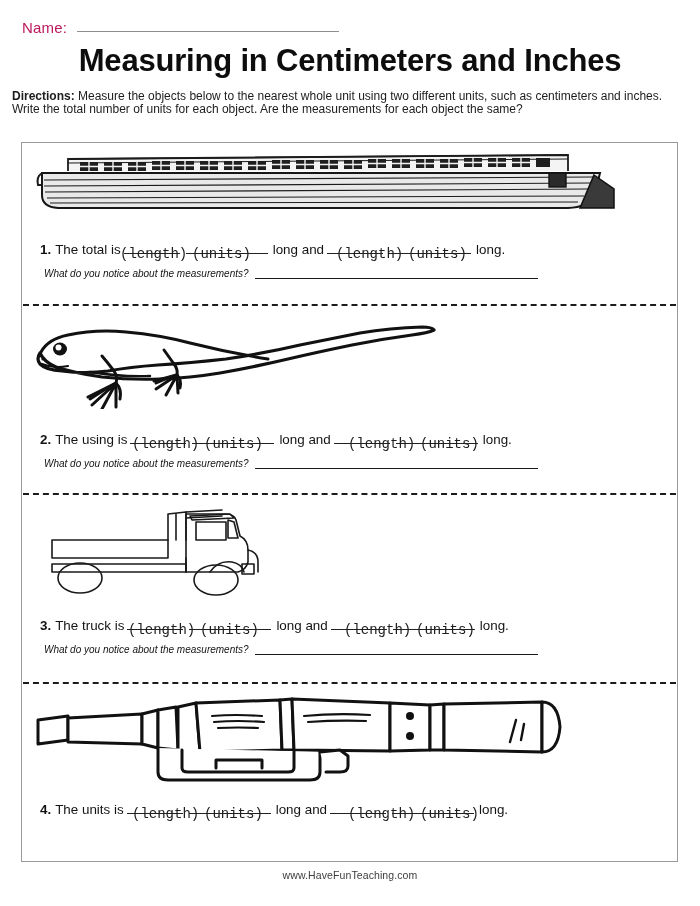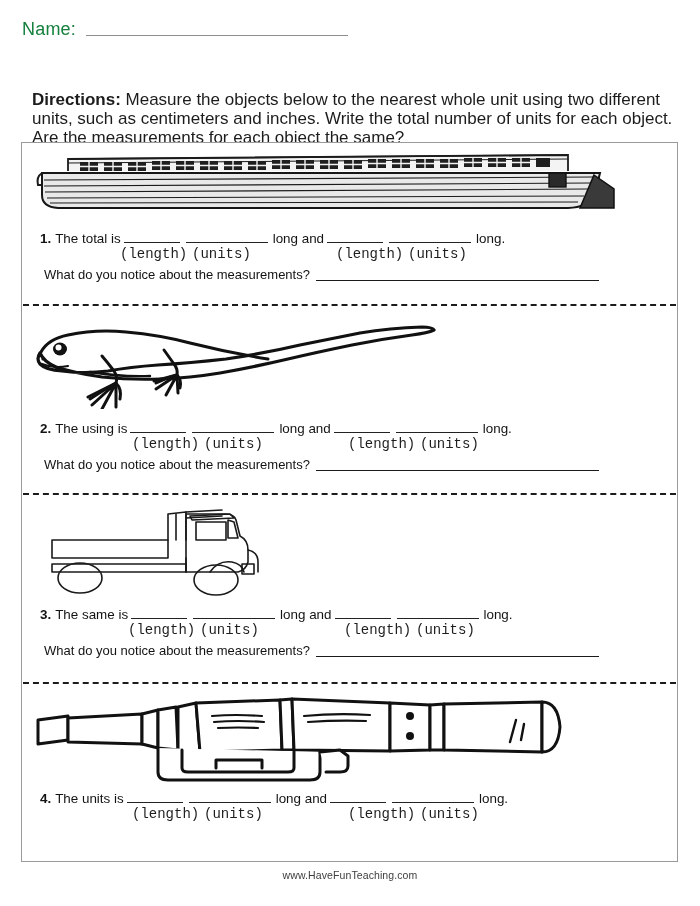--- a/index.html
+++ b/index.html
@@ -12,40 +12,40 @@
     overflow: hidden;
   }
 
   .page { position: relative; width: 700px; height: 906px; }
 
   
   .name-row {
     position: absolute; left: 22px; top: 19px;
     display: flex; align-items: flex-end; gap: 10px;
   }
-  .name-label { font-size: 18px; letter-spacing: .2px; color: #15803d; }
+  .name-label { font-size: 15px; letter-spacing: .2px; color: #be185d; }
   .name-line {
     width: 262px; height: 1px; background: #8d8d8d;
     margin-bottom: 4px;
   }
 
   
   .title {
     position: absolute; left: 0; top: 43px; width: 700px;
     text-align: center;
     font-size: 31px; font-weight: bold;
     letter-spacing: -.2px;
     color: #0d0d0d;
     font-family: "Liberation Sans", sans-serif;
   }
 
   
   .directions {
-    position: absolute; left: 32px; top: 90px; width: 654px;
-    font-size: 17px; line-height: 19px; color: #1c1c1c;
+    position: absolute; left: 12px; top: 90px; width: 654px;
+    font-size: 12px; line-height: 13px; color: #1c1c1c;
   }
   .directions b { font-weight: bold; }
 
   
   .worksheet-box {
     position: absolute; left: 21px; top: 142px;
     width: 657px; height: 720px;
     border: 1px solid #9a9a9a;
     background: #fff;
   }
@@ -59,32 +59,32 @@
   
   .qline {
     position: absolute;
     font-size: 13.4px; color: #131313;
     white-space: nowrap;
     display: flex; align-items: baseline;
   }
   .qnum { font-weight: bold; margin-right: 4px; }
   .blank-len { display: inline-block; width: 56px; border-bottom: 1.3px solid #222; margin: 0 3px; height: 12px; }
   .blank-unit { display: inline-block; width: 82px; border-bottom: 1.3px solid #222; margin: 0 3px; height: 12px; }
-  .qtail { margin-left: 2px; }
+  .qtail { margin-left: 2px; margin-top: 11px; }
 
   .hintrow {
     position: absolute;
     font-size: 14px; color: #1e1e1e; white-space: nowrap; font-family: Liberation Mono, monospace;
   }
   .hintrow span { position: absolute; }
 
   .noticeline {
     position: absolute;
-    font-size: 13px; color: #131313; white-space: nowrap;
-    display: flex; align-items: center;
+    font-size: 10px; color: #131313; white-space: nowrap;
+    display: flex; align-items: flex-end; font-style: italic;
   }
   .notice-blank {
     display: inline-block; width: 283px; height: 12px;
     border-bottom: 1.7px solid #1a1a1a; margin-left: 6px;
   }
 
   
   .art { position: absolute; }
 
   
@@ -97,20 +97,21 @@
 </head>
 <body>
 
 <div class="page">
 
   <div class="name-row">
     <div class="name-label">Name:</div>
     <div class="name-line"></div>
   </div>
 
+  <div class="title">Measuring in Centimeters and Inches</div>
 
   <div class="directions">
     <b>Directions:</b><span> Measure the objects below to the nearest whole unit using two different units, such as centimeters and inches. Write the total number of units for each object. Are the measurements for each object the same?</span>
   </div>
 
   <div class="worksheet-box">
 
     <div class="art" style="left:6px; top:8px; width:590px; height:62px;">
       <svg width="590" height="62" viewBox="0 0 590 62" xmlns="http://www.w3.org/2000/svg">
         <g fill="none" stroke="#1b1b1b" stroke-width="1.5">
@@ -310,21 +311,21 @@
 
         <g fill="none" stroke="#1a1a1a" stroke-width="1.6">
           <ellipse cx="30" cy="72" rx="22" ry="15"></ellipse>
           <ellipse cx="166" cy="74" rx="22" ry="15"></ellipse>
         </g>
       </svg>
     </div>
 
     <div class="qline" style="left:18px; top:464px;">
       <span class="qnum">3.</span>
-      <span>The same is</span>
+      <span>The truck is</span>
       <span class="blank-len"></span>
       <span class="blank-unit"></span>
       <span class="qtail">long and</span>
       <span class="blank-len"></span>
       <span class="blank-unit"></span>
       <span class="qtail">long.</span>
     </div>
     <div class="hintrow" style="left:18px; top:479px; width:620px; height:14px;">
       <span style="left:88px;">(length)</span>
       <span style="left:160px;">(units)</span>

